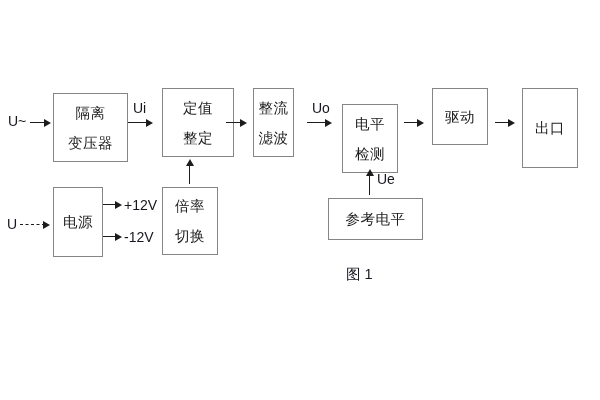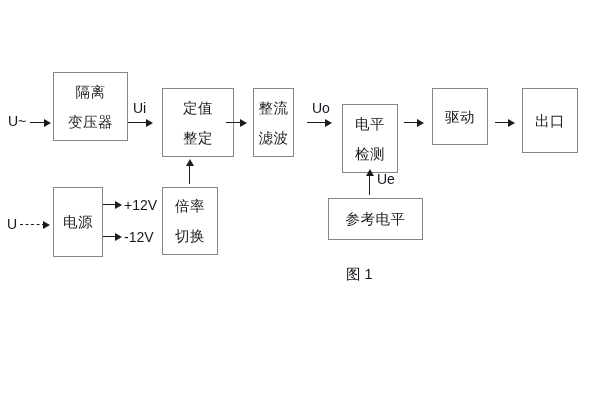--- a/index.html
+++ b/index.html
@@ -71,21 +71,21 @@
     border-bottom: 7px solid #1c1c1c;
     border-left: 4px solid transparent;
     border-right: 4px solid transparent;
   }
 </style>
 </head>
 <body>
 
 <div class="canvas">
 
-  <div class="box" style="left:53px; top:72px; width:75px; height:69px">
+  <div class="box" style="left:53px; top:93px; width:75px; height:69px">
     <span class="ln">隔离</span>
     <span class="ln">变压器</span>
   </div>
 
   <div class="box" style="left:162px; top:88px; width:72px; height:69px">
     <span class="ln">定值</span>
     <span class="ln">整定</span>
   </div>
 
   <div class="box" style="left:253px; top:88px; width:41px; height:69px">
@@ -95,21 +95,21 @@
 
   <div class="box" style="left:342px; top:104px; width:56px; height:69px">
     <span class="ln">电平</span>
     <span class="ln">检测</span>
   </div>
 
   <div class="box" style="left:432px; top:88px; width:56px; height:57px">
     <span class="ln">驱动</span>
   </div>
 
-  <div class="box" style="left:522px; top:88px; width:56px; height:65px">
+  <div class="box" style="left:522px; top:88px; width:56px; height:80px">
     <span class="ln">出口</span>
   </div>
 
   <div class="box" style="left:162px; top:187px; width:56px; height:68px">
     <span class="ln">倍率</span>
     <span class="ln">切换</span>
   </div>
 
   <div class="box" style="left:53px; top:187px; width:50px; height:70px">
     <span class="ln">电源</span>

